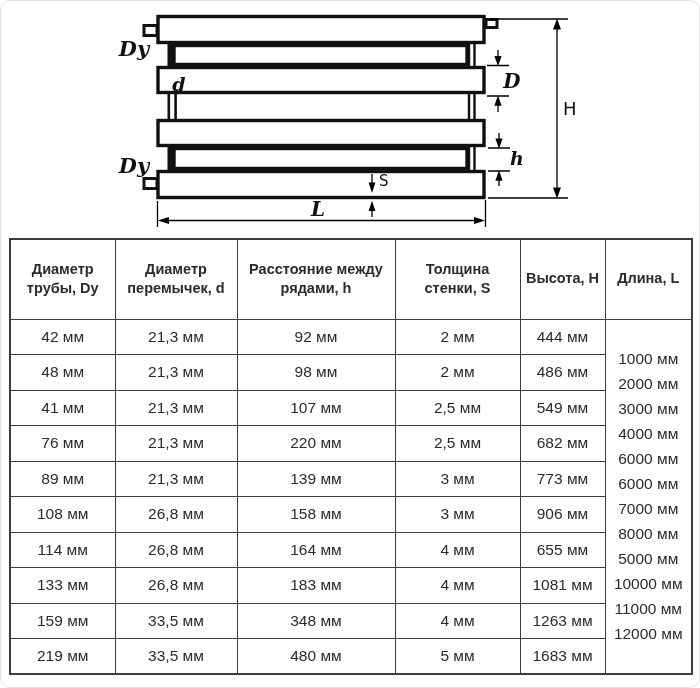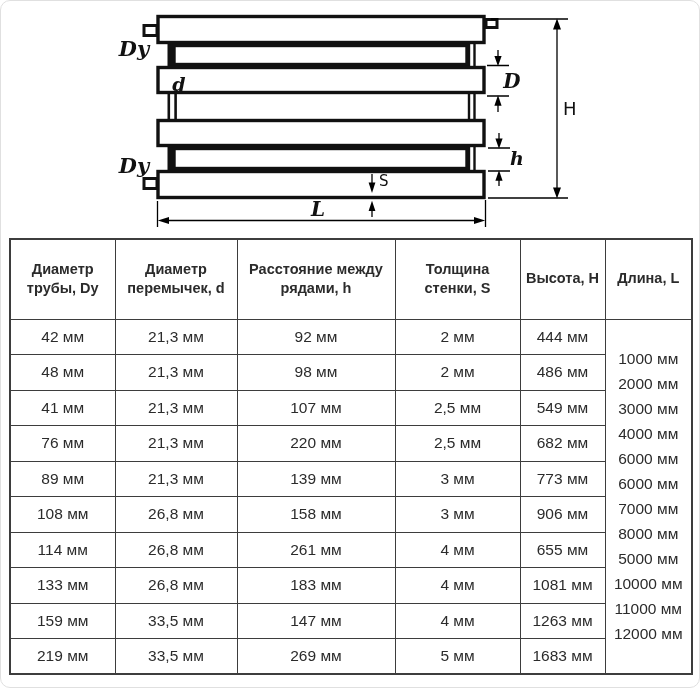--- a/index.html
+++ b/index.html
@@ -197,40 +197,40 @@
       <tr>
         <td>108 мм</td>
         <td>26,8 мм</td>
         <td>158 мм</td>
         <td>3 мм</td>
         <td>906 мм</td>
       </tr>
       <tr>
         <td>114 мм</td>
         <td>26,8 мм</td>
-        <td>261 мм</td>
+        <td>164 мм</td>
         <td>4 мм</td>
         <td>655 мм</td>
       </tr>
       <tr>
         <td>133 мм</td>
         <td>26,8 мм</td>
         <td>183 мм</td>
         <td>4 мм</td>
         <td>1081 мм</td>
       </tr>
       <tr>
         <td>159 мм</td>
         <td>33,5 мм</td>
-        <td>147 мм</td>
+        <td>348 мм</td>
         <td>4 мм</td>
         <td>1263 мм</td>
       </tr>
       <tr>
         <td>219 мм</td>
         <td>33,5 мм</td>
-        <td>269 мм</td>
+        <td>480 мм</td>
         <td>5 мм</td>
         <td>1683 мм</td>
       </tr>
     </tbody>
   </table>
 </div>
 
 </body></html>

